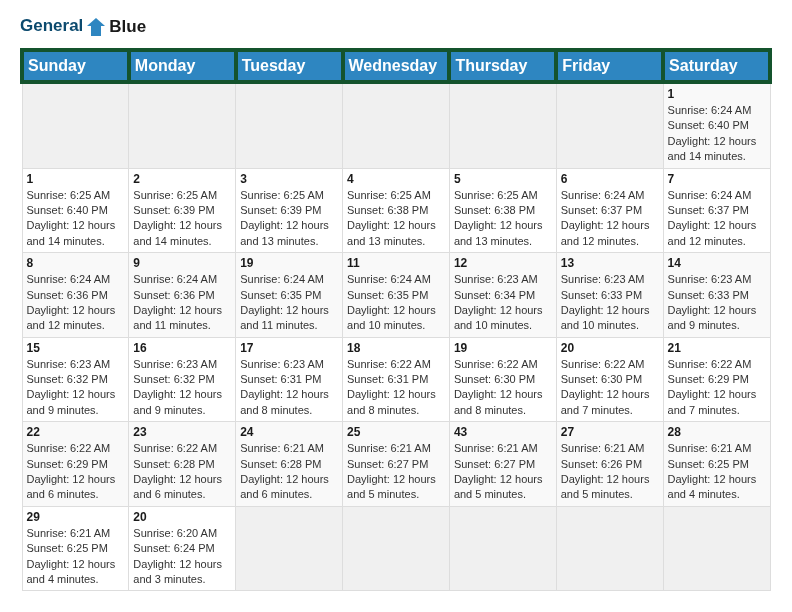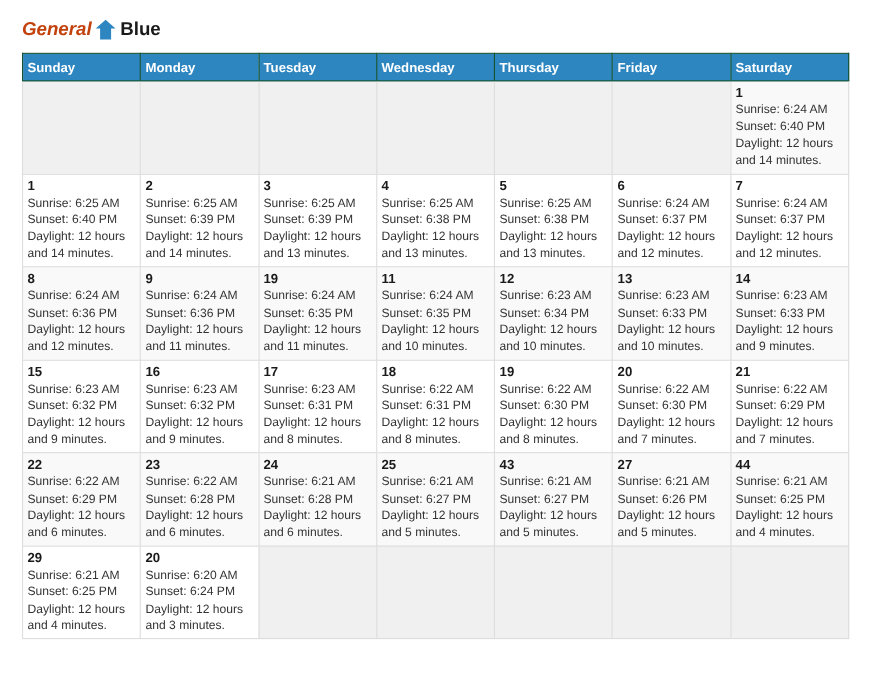--- a/index.html
+++ b/index.html
@@ -40,25 +40,25 @@
     table {
       width: 100%;
       border-collapse: collapse;
       table-layout: fixed;
     }
     thead tr {
       background: #2e86c1;
     }
     thead th {
       color: #fff;
-      font-size: 12px;
+      font-size: 16px;
       font-weight: bold;
       padding: 5px 4px;
       text-align: left;
-      border: 1px solid #14532d;
+      border: 4px solid #14532d;
     }
     tbody td {
       vertical-align: top;
       font-size: 9px;
       color: #333;
       padding: 3px 4px;
       border: 1px solid #ddd;
       height: 78px;
       background: #fff;
     }
@@ -83,21 +83,21 @@
   </style>
 </head>
 <body>
 
 <div class="page">
   <div class="header">
     <div class="logo">
       <div>
         <div style="display:flex;align-items:center;">
           <div style="font-size:17px;font-weight:bold;color:#1a1a1a;line-height:1.15;">
-            <span style="color:#c2410c;font-style:italic;">General</span><svg width="22" height="22" viewBox="0 0 22 22" style="vertical-align:middle;margin-left:2px;">
+            <span style="color:#0c4a6e;">General</span><svg width="22" height="22" viewBox="0 0 22 22" style="vertical-align:middle;margin-left:2px;">
                 <polygon points="11,2 20,10 16,10 16,20 6,20 6,10 2,10" fill="#2e86c1"></polygon>
               </svg>
           </div>
           <div style="font-size:17px;font-weight:bold;color:#1a1a1a;margin-left:2px;">Blue</div>
         </div>
       </div>
     </div>
     <div class="title-block">
       <div class="month-title"></div>
       <div class="location-title"></div>
@@ -238,21 +238,21 @@
           </td>
           <td>
             <span class="day-num">43</span>
             <div class="day-info">Sunrise: 6:21 AM<br>Sunset: 6:27 PM<br>Daylight: 12 hours and 5 minutes.</div>
           </td>
           <td>
             <span class="day-num">27</span>
             <div class="day-info">Sunrise: 6:21 AM<br>Sunset: 6:26 PM<br>Daylight: 12 hours and 5 minutes.</div>
           </td>
           <td>
-            <span class="day-num">44</span>
+            <span class="day-num">28</span>
             <div class="day-info">Sunrise: 6:21 AM<br>Sunset: 6:25 PM<br>Daylight: 12 hours and 4 minutes.</div>
           </td>
         </tr>
         <tr>
           <td>
             <span class="day-num">29</span>
             <div class="day-info">Sunrise: 6:21 AM<br>Sunset: 6:25 PM<br>Daylight: 12 hours and 4 minutes.</div>
           </td>
           <td>
             <span class="day-num">20</span>

